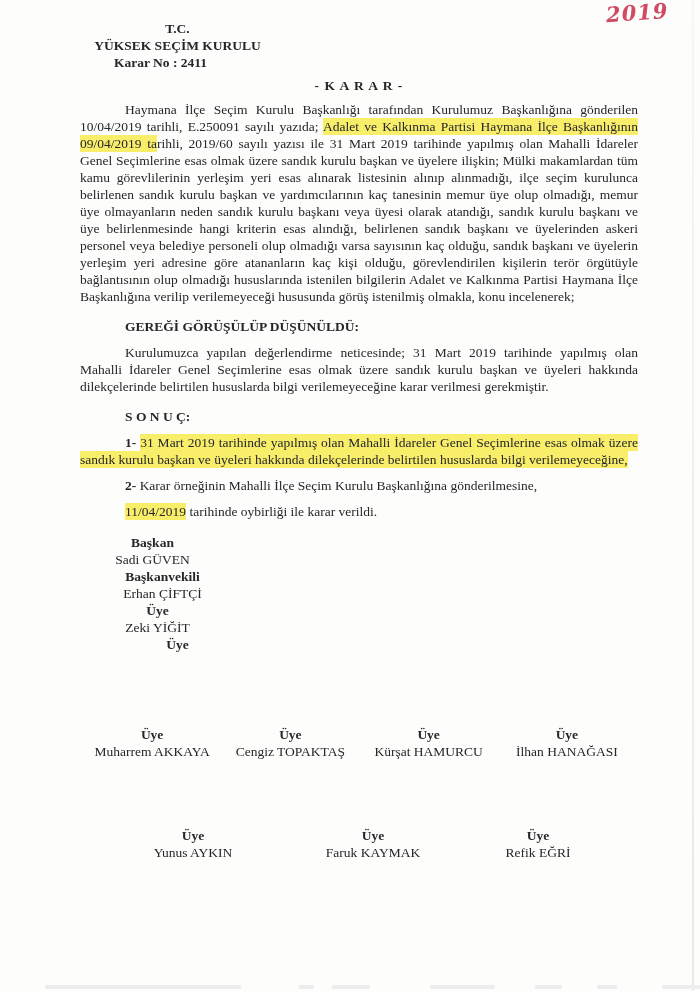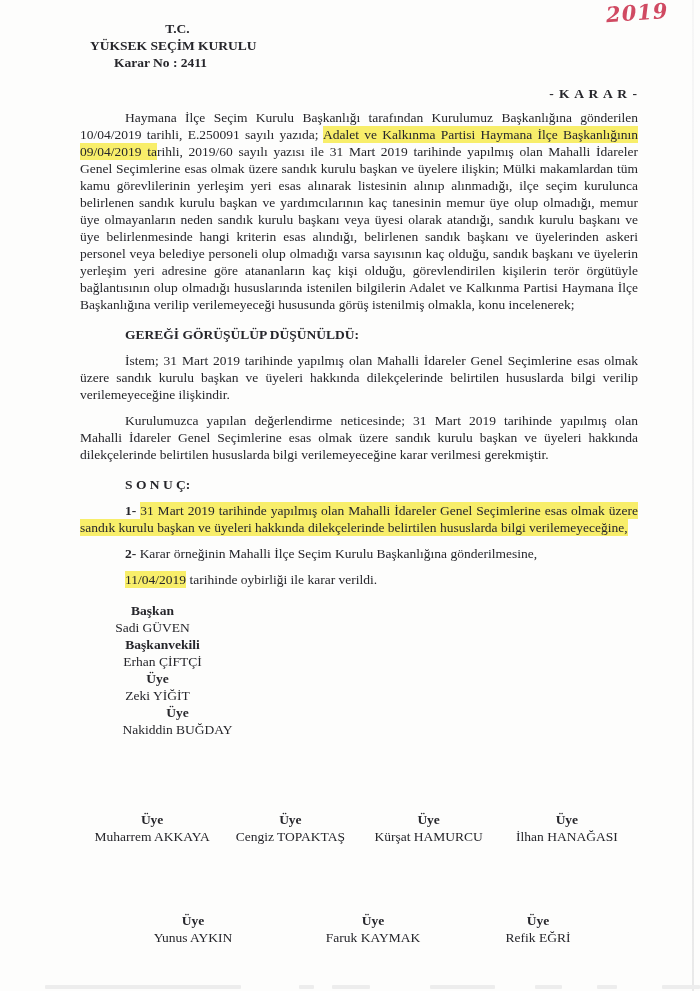--- a/index.html
+++ b/index.html
@@ -11,23 +11,23 @@
     color:#26262b;
     font-size:13.5px;
     line-height:17px;
     overflow:hidden;
     box-sizing:border-box;
   }
   .content{padding:20px 62px 0 80px;}
   
   .letterhead{font-weight:bold;width:175px;margin-left:10px;}
   .letterhead .tc{text-align:center;}
-  .letterhead .org{text-align:left;white-space:nowrap;}
+  .letterhead .org{text-align:center;white-space:nowrap;}
   .letterhead .kno{padding-left:24px;white-space:nowrap;}
-  .doc-title{text-align:right;font-weight:bold;letter-spacing:1px;margin-top:14px;}
+  .doc-title{text-align:center;font-weight:bold;letter-spacing:1px;margin-top:6px;}
   
   .para{text-align:justify;text-indent:45px;margin:9px 0 0 0;}
   .para.first{margin-top:7px;}
   .heading{font-weight:bold;text-indent:45px;margin:13px 0 0 0;}
   mark{background:#f8ee6a;color:inherit;padding:1px 0;}
   b{font-weight:bold;}
   
   .hand{
     position:absolute;top:4px;left:606px;
     font-family:"DejaVu Serif", serif;
@@ -78,21 +78,20 @@
       <div class="org">YÜKSEK SEÇİM KURULU</div>
       <div class="kno">Karar  No  : 2411</div>
     </div>
 
     <div class="doc-title">- K A R A R -</div>
 
     <p class="para first"><span>Haymana İlçe Seçim Kurulu Başkanlığı tarafından Kurulumuz Başkanlığına gönderilen 10/04/2019 tarihli, E.250091 sayılı yazıda; </span><mark>Adalet ve Kalkınma Partisi Haymana İlçe Başkanlığının 09/04/2019 ta</mark><span>rihli, 2019/60 sayılı yazısı ile 31 Mart 2019 tarihinde yapılmış olan Mahalli İdareler Genel Seçimlerine esas olmak üzere sandık kurulu başkan ve üyelere ilişkin; Mülki makamlardan tüm kamu görevlilerinin yerleşim yeri esas alınarak listesinin alınıp alınmadığı, ilçe seçim kurulunca belirlenen sandık kurulu başkan ve yardımcılarının kaç tanesinin memur üye olup olmadığı, memur üye olmayanların neden sandık kurulu başkanı veya üyesi olarak atandığı, sandık kurulu başkanı ve üye belirlenmesinde hangi kriterin esas alındığı, belirlenen sandık başkanı ve üyelerinden askeri personel veya belediye personeli olup olmadığı varsa sayısının kaç olduğu, sandık başkanı ve üyelerin yerleşim yeri adresine göre atananların kaç kişi olduğu, görevlendirilen kişilerin terör örgütüyle bağlantısının olup olmadığı hususlarında istenilen bilgilerin Adalet ve Kalkınma Partisi Haymana İlçe Başkanlığına verilip verilemeyeceği hususunda görüş istenilmiş olmakla, konu incelenerek;</span></p>
 
     <p class="heading">GEREĞİ GÖRÜŞÜLÜP DÜŞÜNÜLDÜ:</p>
 
-    <p class="para">İstem; 31 Mart 2019 tarihinde yapılmış olan Mahalli İdareler Genel Seçimlerine esas olmak üzere sandık kurulu başkan ve üyeleri hakkında dilekçelerinde belirtilen hususlarda bilgi verilip verilemeyeceğine ilişkindir.</p>
 
     <p class="para">Kurulumuzca yapılan değerlendirme neticesinde; 31 Mart 2019 tarihinde yapılmış olan Mahalli İdareler Genel Seçimlerine esas olmak üzere sandık kurulu başkan ve üyeleri hakkında dilekçelerinde belirtilen hususlarda bilgi verilemeyeceğine karar verilmesi gerekmiştir.</p>
 
     <p class="heading">S O N U Ç:</p>
 
 
     <p class="para"><b>1-</b> <mark>31 Mart 2019 tarihinde yapılmış olan Mahalli İdareler Genel Seçimlerine esas olmak üzere sandık kurulu başkan ve üyeleri hakkında dilekçelerinde belirtilen hususlarda bilgi verilemeyeceğine,</mark></p>
 
     <p class="para"><b>2-</b> <span>Karar örneğinin Mahalli İlçe Seçim Kurulu Başkanlığına gönderilmesine,</span></p>
 
@@ -108,21 +107,20 @@
         <div class="sig-cell c2">
           <div class="sig-title">Başkanvekili</div>
           <div class="sig-name">Erhan ÇİFTÇİ</div>
         </div>
         <div class="sig-cell c3">
           <div class="sig-title">Üye</div>
           <div class="sig-name">Zeki YİĞİT</div>
         </div>
         <div class="sig-cell c4">
           <div class="sig-title">Üye</div>
-          <div class="sig-name">Nakiddin BUĞDAY</div>
         </div>
       </div>
 
       <div class="sig-row row2">
         <div class="sig-cell">
           <div class="sig-title">Üye</div>
           <div class="sig-name">Muharrem AKKAYA</div>
         </div>
         <div class="sig-cell">
           <div class="sig-title">Üye</div>

